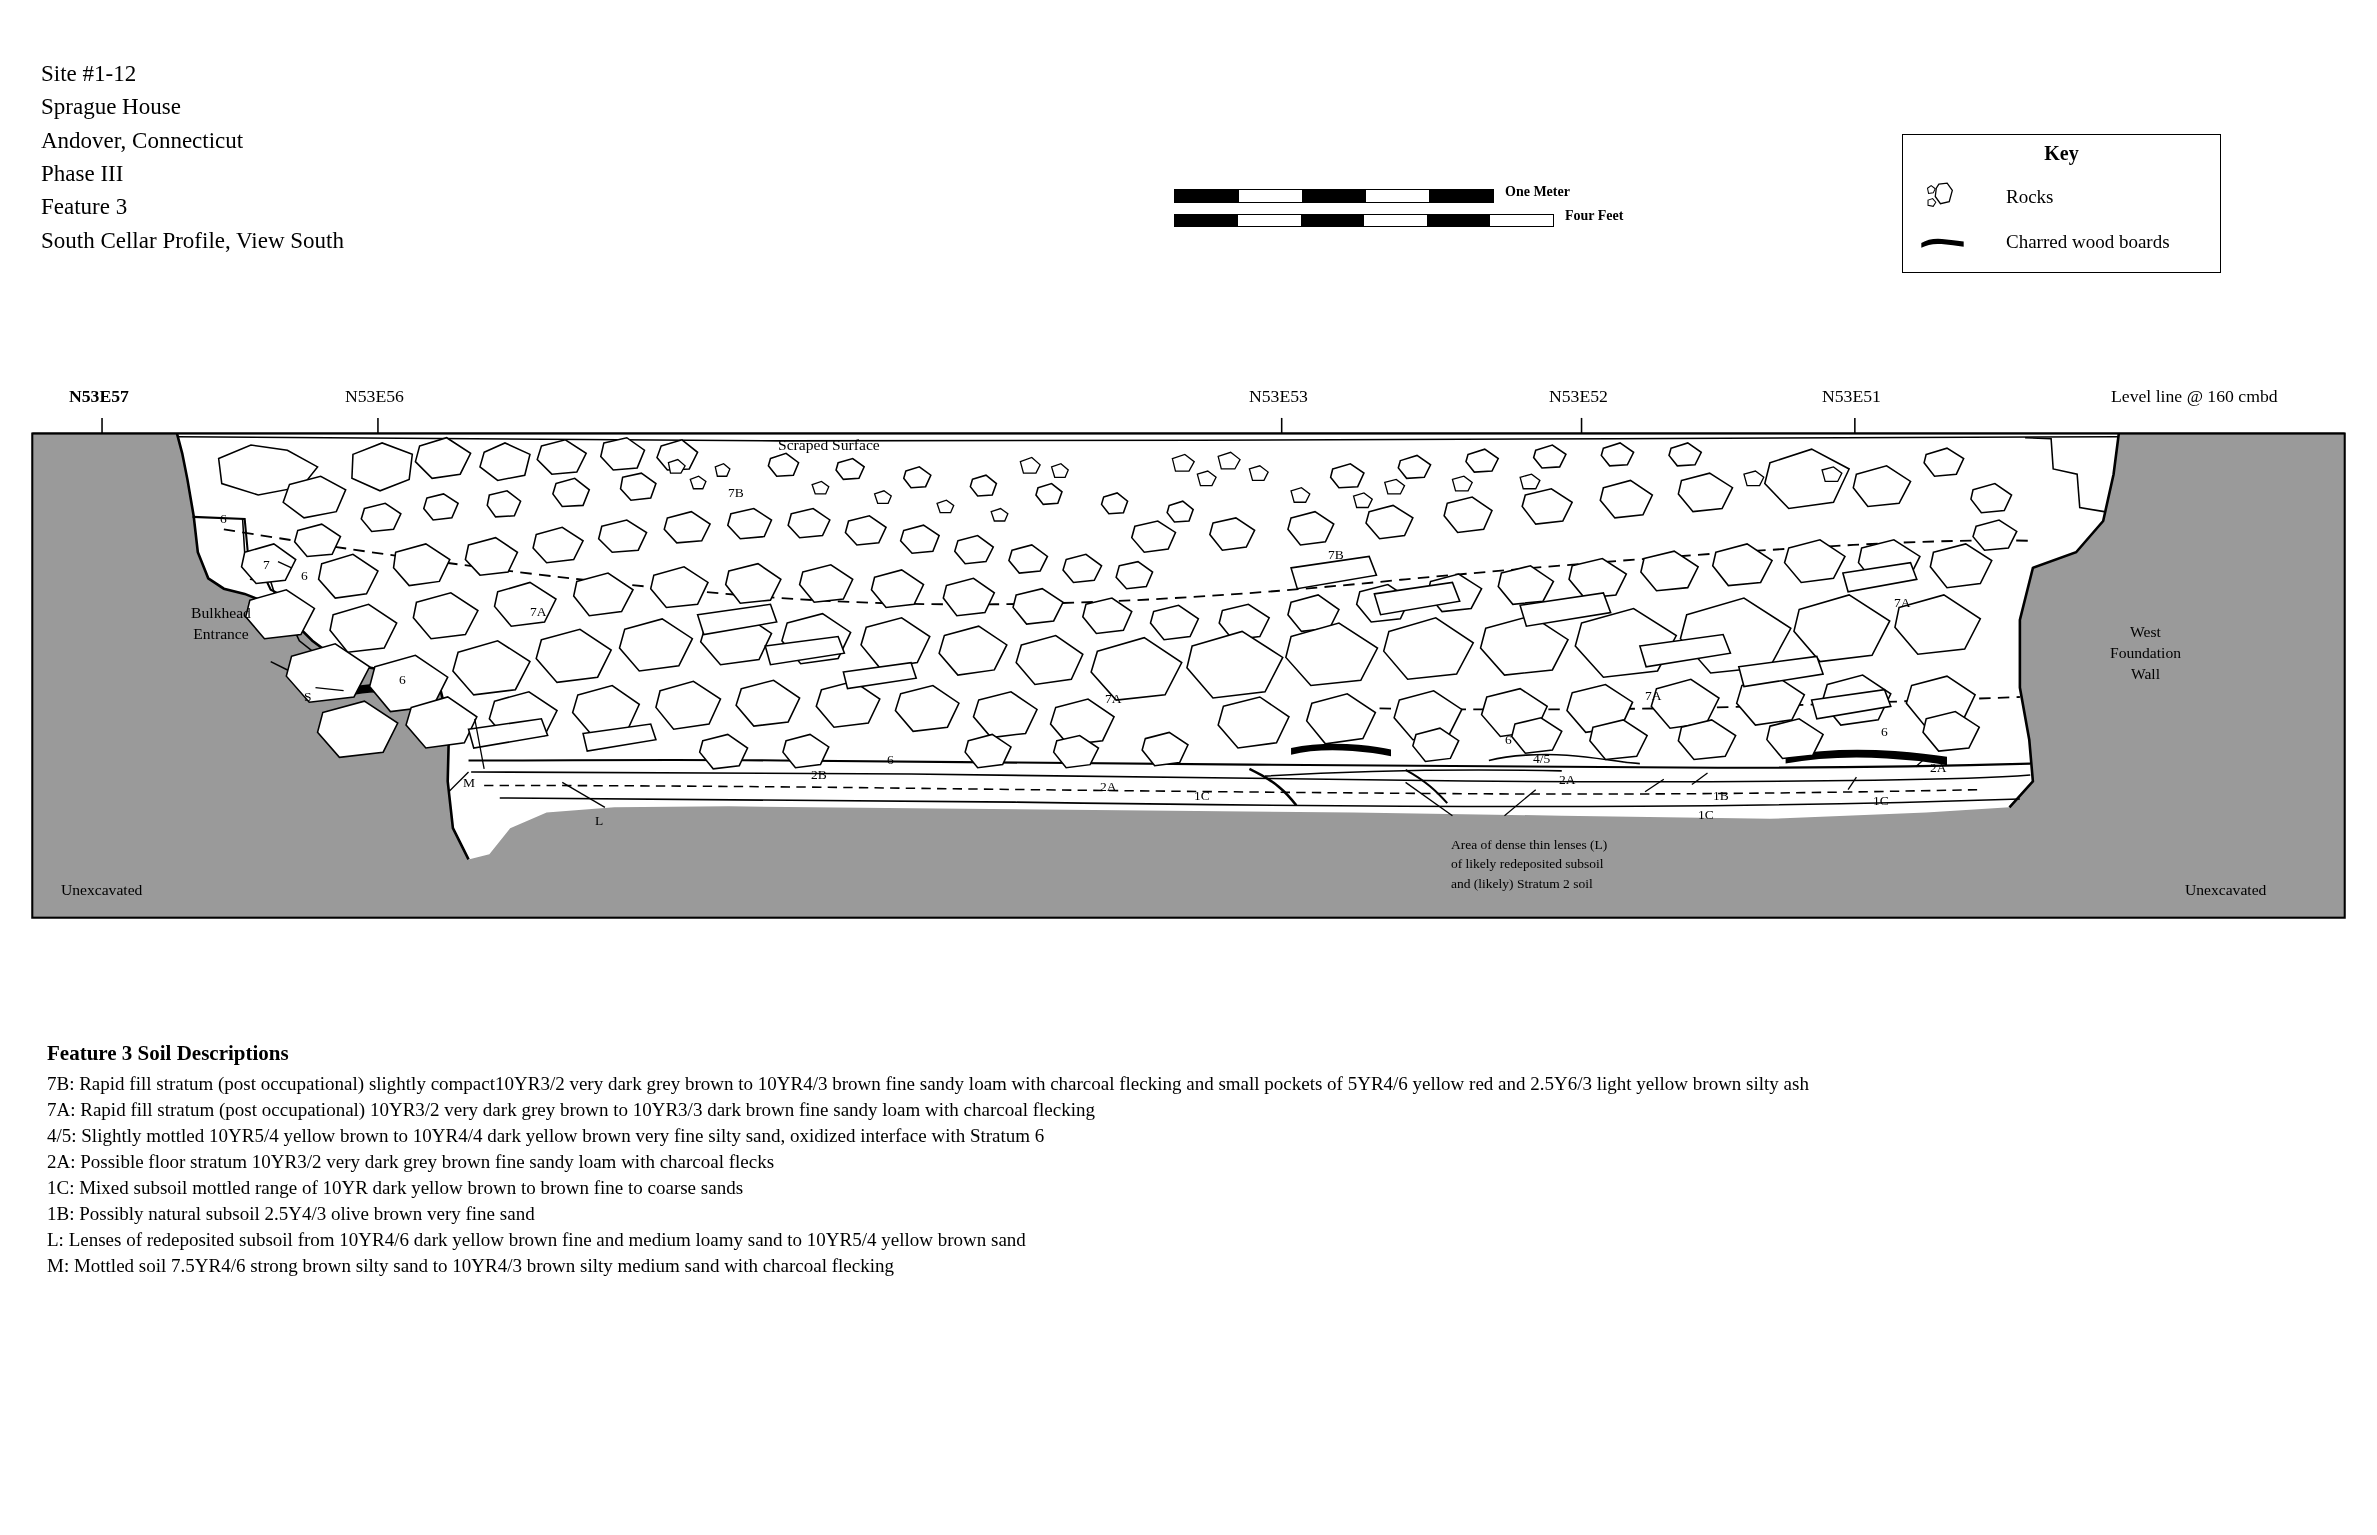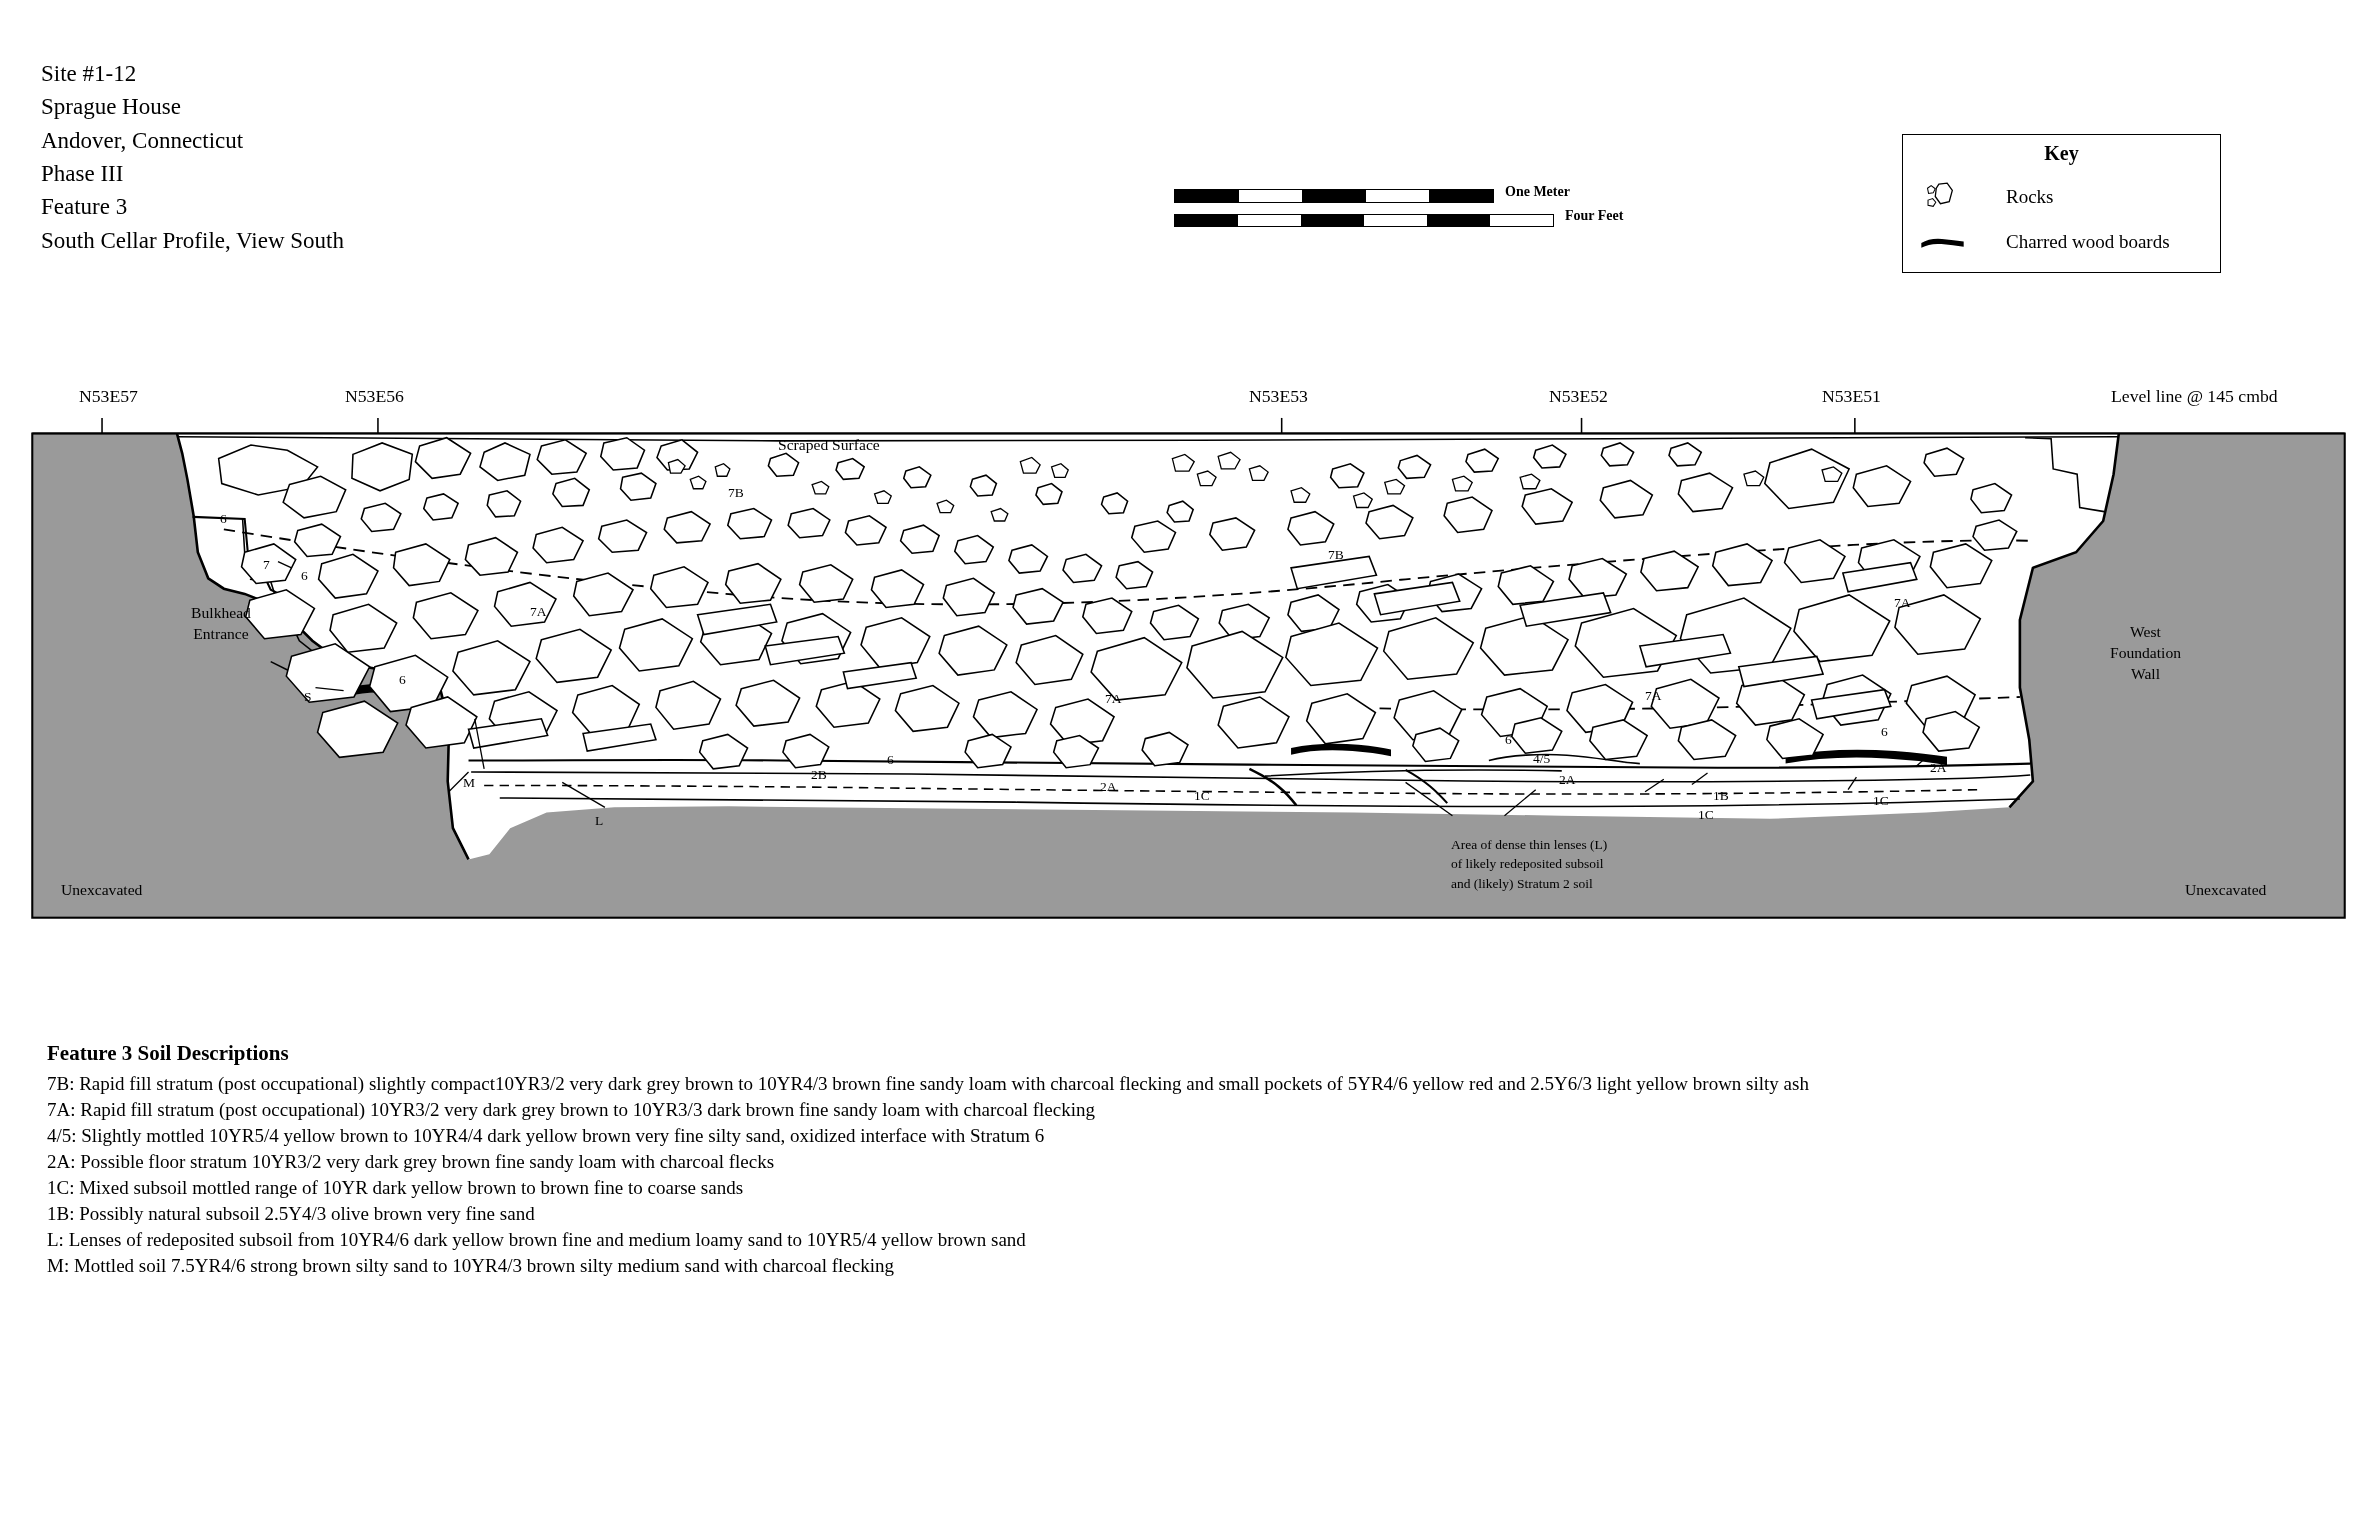--- a/index.html
+++ b/index.html
@@ -436,26 +436,26 @@
         <line x1="3700" y1="694" x2="3680" y2="712"></line>
         <line x1="606" y1="560" x2="660" y2="566"></line>
         <line x1="930" y1="716" x2="912" y2="620"></line>
         <line x1="534" y1="318" x2="560" y2="330"></line>
       </g>
     </g>
 
     <rect x="62" y="72" width="4442" height="930" fill="none" stroke="#000" stroke-width="4"></rect>
   </svg>
 
-  <div class="grid-label" style="left:79px; top:-10.4px;">N53E57</div>
+  <div class="grid-label" style="left:69px; top:-10.4px;font-weight:bold;">N53E57</div>
   <div class="grid-label" style="left:345px; top:-10.4px;">N53E56</div>
   <div class="grid-label" style="left:1249px; top:-10.4px;">N53E53</div>
   <div class="grid-label" style="left:1549px; top:-10.4px;">N53E52</div>
   <div class="grid-label" style="left:1822px; top:-10.4px;">N53E51</div>
-  <div class="grid-label" style="left:2111px; top:-10.4px;">Level line @ 145 cmbd</div>
+  <div class="grid-label" style="left:2111px; top:-10.4px;">Level line @ 160 cmbd</div>
 
   <div class="map-text" style="left:778px; top:40px;">Scraped Surface</div>
 
   <div class="map-text center" style="left:161px; top:208px; width:120px;">Bulkhead</div>
   <div class="map-text center" style="left:161px; top:229px; width:120px;">Entrance</div>
 
   <div class="map-text center" style="left:2083px; top:227px; width:125px;">West</div>
   <div class="map-text center" style="left:2083px; top:248px; width:125px;">Foundation</div>
   <div class="map-text center" style="left:2083px; top:269px; width:125px;">Wall</div>
 

